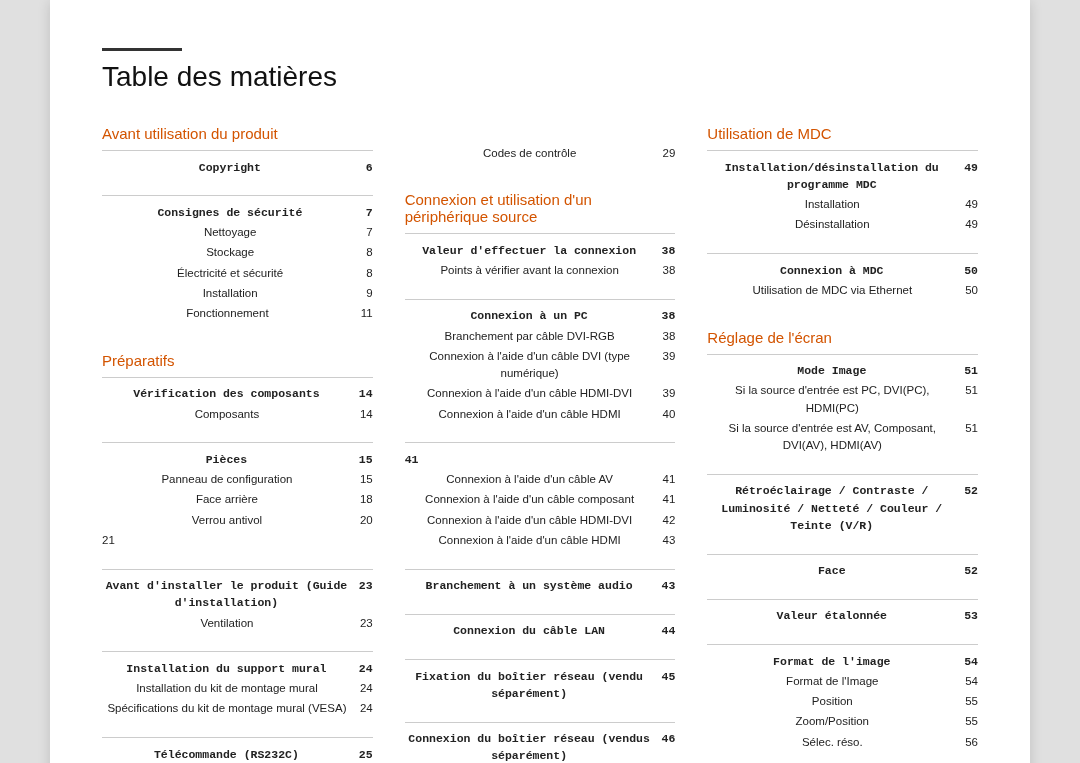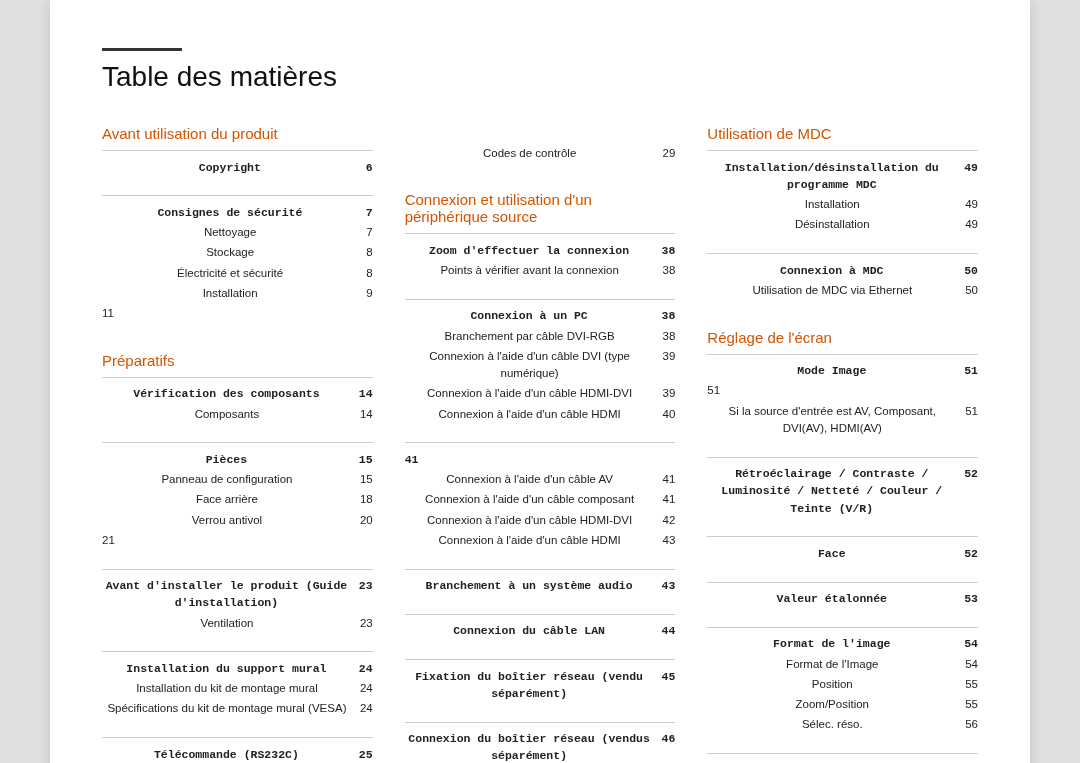--- a/index.html
+++ b/index.html
@@ -106,20 +106,21 @@
           </div>
           <div class="toc-entry">
             <span class="label">Électricité et sécurité</span>
             <span class="page-num">8</span>
           </div>
           <div class="toc-entry">
             <span class="label">Installation</span>
             <span class="page-num">9</span>
           </div>
           <div class="toc-entry">
+            <span class="label">Fonctionnement</span>
             <span class="page-num">11</span>
           </div>
         </div>
         <div style="height: 10px;"></div>
         <h2 class="section-title">Préparatifs</h2>
         <div class="toc-group">
           <hr class="toc-separator">
           <div class="toc-entry bold">
             <span class="label">Vérification des composants</span>
             <span class="page-num">14</span>
@@ -195,21 +196,21 @@
           <div class="toc-entry">
             <span class="label">Codes de contrôle</span>
             <span class="page-num">29</span>
           </div>
         </div>
         <div style="height: 10px;"></div>
         <h2 class="section-title">Connexion et utilisation d'un périphérique source</h2>
         <div class="toc-group">
           <hr class="toc-separator">
           <div class="toc-entry bold">
-            <span class="label">Zoom d'effectuer la connexion</span>
+            <span class="label">Valeur d'effectuer la connexion</span>
             <span class="page-num">38</span>
           </div>
           <div class="toc-entry">
             <span class="label">Points à vérifier avant la connexion</span>
             <span class="page-num">38</span>
           </div>
         </div>
         <div class="toc-group">
           <hr class="toc-separator">
           <div class="toc-entry bold">
@@ -318,20 +319,21 @@
         </div>
         <div style="height: 10px;"></div>
         <h2 class="section-title">Réglage de l'écran</h2>
         <div class="toc-group">
           <hr class="toc-separator">
           <div class="toc-entry bold">
             <span class="label">Mode Image</span>
             <span class="page-num">51</span>
           </div>
           <div class="toc-entry">
+            <span class="label">Si la source d'entrée est PC, DVI(PC), HDMI(PC)</span>
             <span class="page-num">51</span>
           </div>
           <div class="toc-entry">
             <span class="label">Si la source d'entrée est AV, Composant, DVI(AV), HDMI(AV)</span>
             <span class="page-num">51</span>
           </div>
         </div>
         <div class="toc-group">
           <hr class="toc-separator">
           <div class="toc-entry bold">

